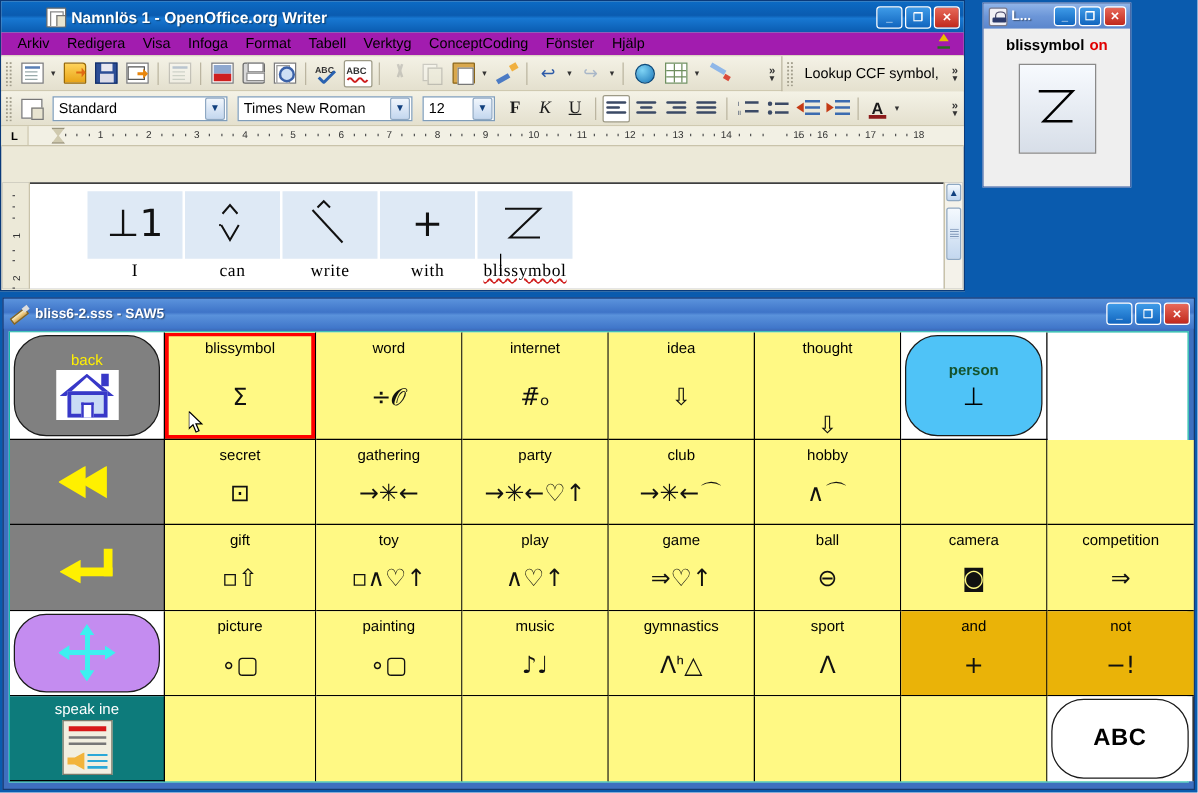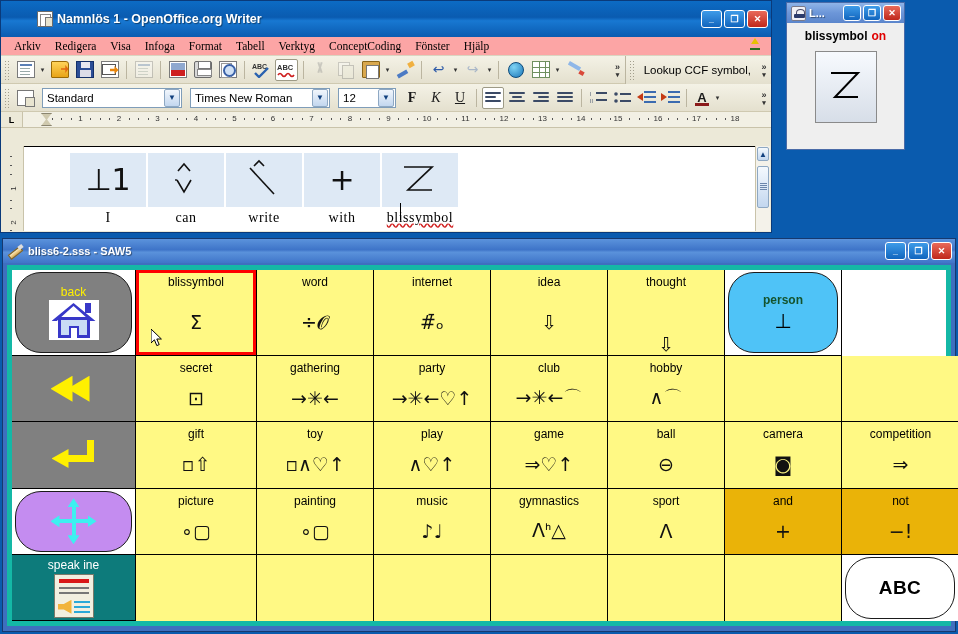--- a/index.html
+++ b/index.html
@@ -23,31 +23,31 @@
   .tb {
     width:21px; height:18px; border:1px solid #fff; border-radius:3px;
     display:flex; align-items:center; justify-content:center;
     color:#fff; font-size:9px; font-weight:bold;
     background: linear-gradient(180deg,#3E9BE8,#1165BE);
   }
   .tb.close { background: linear-gradient(180deg,#E86A5A,#C0281C); }
 
   
   #writer { left:0; top:0; width:772px; height:233px; background:#ECE9D8; border:1px solid #0A3A7A; }
-  #writer .tbar { height:36px;padding-left:36px; }
+  #writer .tbar { height:25px;padding-left:36px; }
   .app-icon {
     width:16px; height:16px; margin-right:4px; flex:0 0 16px;
     background:#fff; border:1px solid #6b6b6b; border-radius:1px;
     position:relative; overflow:hidden;
   }
   .app-icon:before{content:"";position:absolute;left:2px;top:2px;width:9px;height:11px;background:#fff;border:1px solid #888;}
   .app-icon:after{content:"";position:absolute;left:7px;top:5px;width:7px;height:9px;background:#E8E4D0;border:1px solid #777;}
 
-  .menubar { height:19px; display:flex; align-items:center; background:#fca5a5;
-             border-bottom:1px solid #DAD5C0; padding-left:6px;font-family:Liberation Serif, serif; }
+  .menubar { height:19px; display:flex; align-items:center; background:#a21caf;
+             border-bottom:1px solid #DAD5C0; padding-left:6px; }
   .menubar .mi { padding:2px 7px; font-size:11.5px; color:#000; }
 
   .toolrow { height:28px; display:flex; align-items:center;
              background:linear-gradient(180deg,#F4F2E6,#E4E0CE);
              border-bottom:1px solid #CFC9B0; }
   .grip { width:6px; height:20px; margin:0 3px;
           background-image:radial-gradient(#9a9684 35%, transparent 36%);
           background-size:3px 3px; opacity:.9; flex:0 0 6px; }
   .sep { width:1px; height:18px; background:#BBB5A0; margin:0 4px; flex:0 0 1px; }
 
@@ -183,21 +183,21 @@
 
   
   #saw { left:2px; top:238px; width:954px; height:394px; background:#3E6FBF; border:1px solid #16396F; }
   #saw .tbar{height:24px;background:linear-gradient(180deg,#5B93DC 0%,#3E74C8 45%,#5A92DB 55%,#3F75C9 100%);}
   #saw .tbar-title{font-size:11px;}
   .saw-icon{width:16px;height:16px;flex:0 0 16px;margin-right:5px;position:relative;}
   .saw-icon:before{content:"";position:absolute;left:1px;top:7px;width:13px;height:4px;
     background:linear-gradient(180deg,#FFF0C0,#D9A84E);transform:rotate(-38deg);border:1px solid #8a6518;}
   .saw-icon:after{content:"";position:absolute;right:0px;top:2px;width:5px;height:4px;background:#DDD;transform:rotate(-38deg);}
   .saw-body{position:absolute;left:4px;right:4px;top:26px;bottom:5px;background:#FFFFFF;
-            border:5px solid #14b8a6; display:flex; flex-direction:column;}
+            border:1px solid #14b8a6; display:flex; flex-direction:column;}
   .saw-row{flex:1;display:flex;}
   .cell{position:relative;border-right:1px solid #000;border-bottom:1px solid #000;
         display:flex;flex-direction:column;align-items:center;justify-content:flex-start;
         overflow:hidden;}
   .saw-row:last-child .cell{border-bottom:none;}
   .saw-row .cell:last-child{border-right:none;}
   .cell.yellow{background:#FFF984;}
   .cell.white{background:#eab308;}
   .cell .label{font-size:12px;color:#000;margin-top:5px;line-height:14px;white-space:nowrap;}
   .cell .glyph{flex:1;display:flex;align-items:center;justify-content:center;width:100%;
@@ -543,21 +543,21 @@
           <i style="left: 461.75px;"></i>
           <i style="left: 471.375px;"></i>
           <span style="left: 519.5px;">13</span>
           <i style="left: 490.625px;"></i>
           <i style="left: 500.25px;"></i>
           <i style="left: 509.875px;"></i>
           <span style="left: 558px;">14</span>
           <i style="left: 529.125px;"></i>
           <i style="left: 538.75px;"></i>
           <i style="left: 548.375px;"></i>
-          <span style="left: 595px;">15</span>
+          <span style="left: 616px;">15</span>
           <i style="left: 567.625px;"></i>
           <i style="left: 577.25px;"></i>
           <i style="left: 586.875px;"></i>
           <span style="left: 635px;">16</span>
           <i style="left: 606.125px;"></i>
           <i style="left: 615.75px;"></i>
           <i style="left: 625.375px;"></i>
           <span style="left: 673.5px;">17</span>
           <i style="left: 644.625px;"></i>
           <i style="left: 654.25px;"></i>

